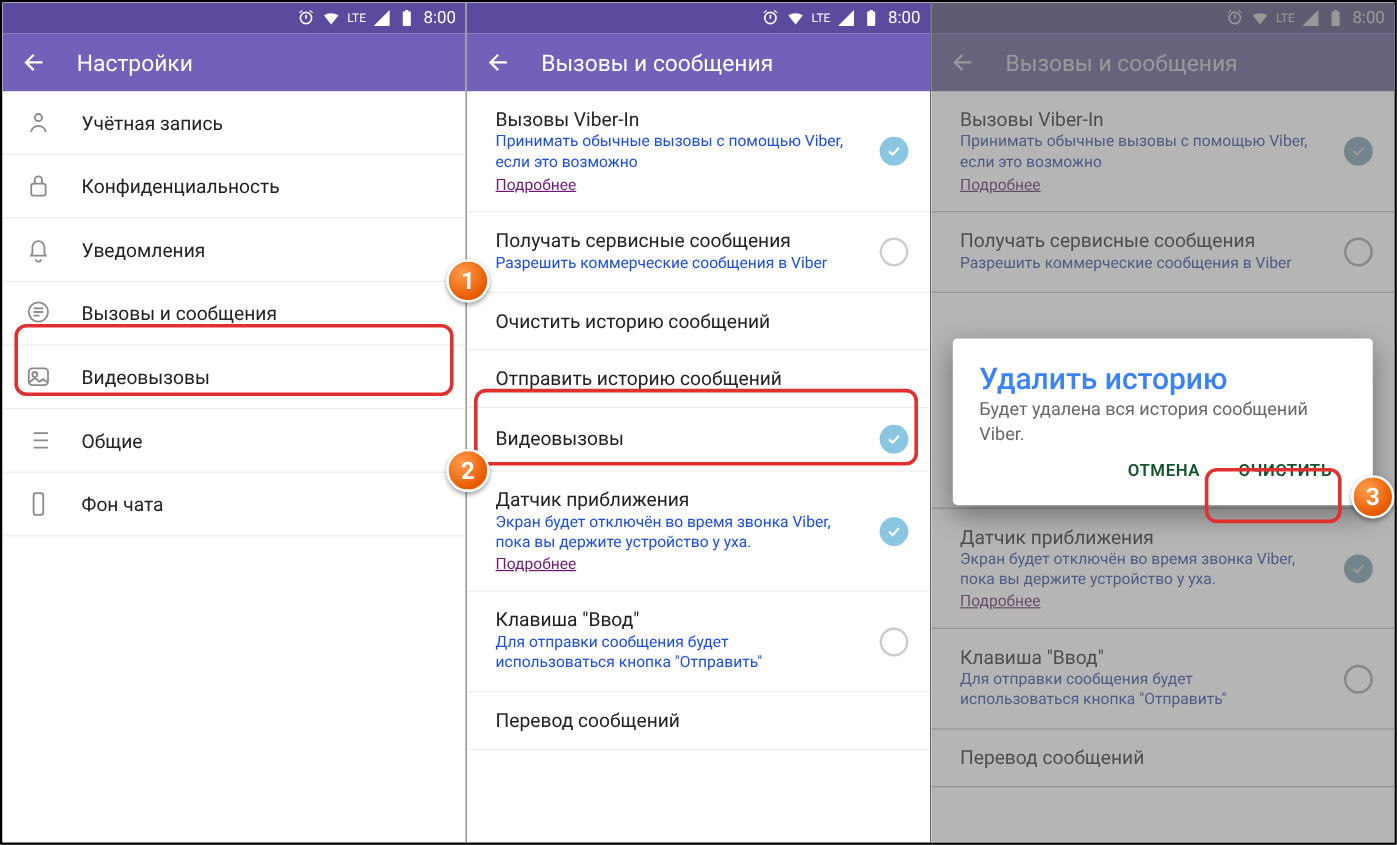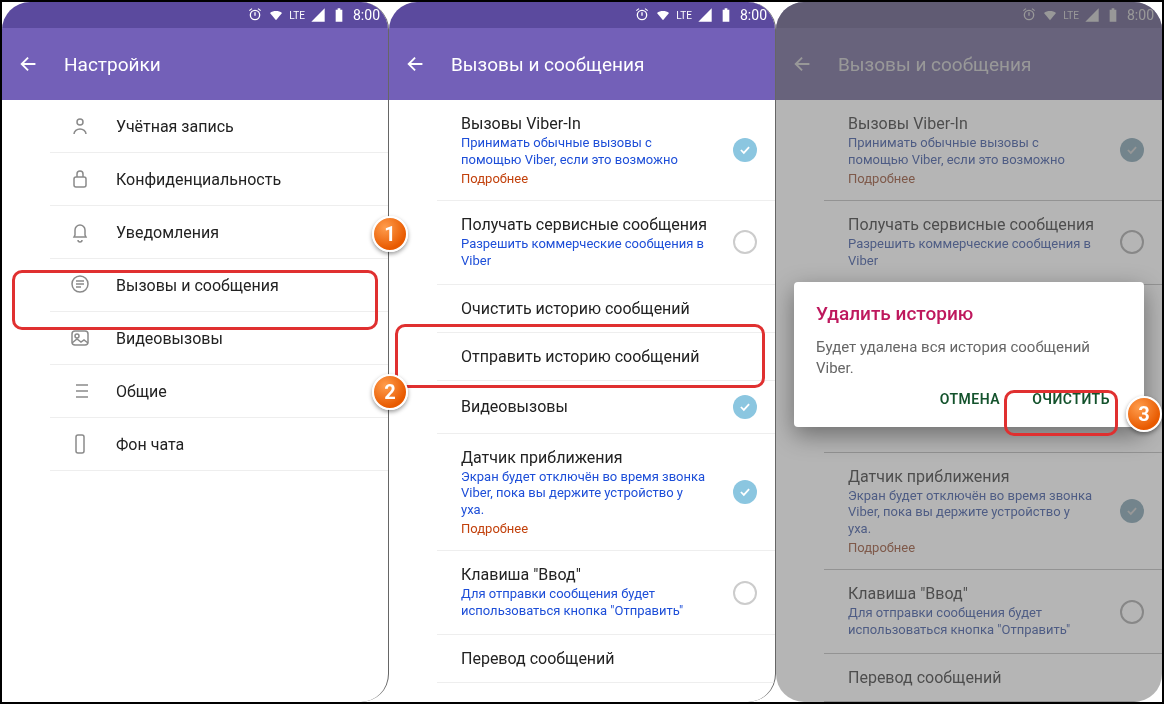--- a/index.html
+++ b/index.html
@@ -17,63 +17,61 @@
     height: 100%;
   }
   .screen {
     flex: 1;
     position: relative;
     border-right: 1px solid #666;
     display: flex;
     flex-direction: column;
     background: #fff;
     overflow: hidden;
-    border-radius: 28px;
   }
   .screen:last-child { border-right: none; }
   .status-bar {
     height: 26px;
     background: #5b4a9e;
     color: #fff;
     display: flex;
     justify-content: flex-end;
     align-items: center;
     padding: 0 8px;
     font-size: 14px;
     gap: 6px;
   }
   .status-icons { display: flex; gap: 5px; align-items: center; }
   .status-icons svg { width: 16px; height: 16px; }
   .app-bar {
-    height: 72px;
+    height: 48px;
     background: #7360b8;
     color: #fff;
     display: flex;
     align-items: center;
     padding: 0 16px;
     gap: 24px;
     font-size: 19px;
     font-weight: 400;
   }
   .back-arrow { width: 22px; height: 22px; }
   .list { flex: 1; overflow: hidden; display: flex; flex-direction: column; }
   .row {
     display: flex;
     align-items: center;
     padding: 14px 18px;
     gap: 24px;
     border-bottom: 1px solid #eee;
-    margin-left: 48px;
   }
   .row.no-icon { padding-left: 24px; }
   .row .icon { width: 24px; height: 24px; color: #8a8a8a; flex-shrink: 0; }
   .row-texts { flex: 1; display: flex; flex-direction: column; gap: 2px; }
   .row-title { font-size: 16px; color: #222; }
   .row-sub { font-size: 13px; color: #1d4ed8; line-height: 1.3; }
-  .row-link { font-size: 13px; color: #c2410c; }
+  .row-link { font-size: 13px; color: #701a75; text-decoration: underline; }
   .toggle-circle {
     width: 24px; height: 24px; border-radius: 50%;
     flex-shrink: 0;
     display: flex; align-items: center; justify-content: center;
   }
   .toggle-circle.on { background: #8bc6e0; }
   .toggle-circle.off { border: 2px solid #ccc; }
   .toggle-circle.on svg { width: 14px; height: 14px; color: #fff; }
 
   
@@ -107,21 +105,21 @@
   .dialog {
     position: absolute;
     left: 18px; right: 18px;
     top: 280px;
     background: #fff;
     border-radius: 4px;
     box-shadow: 0 8px 24px rgba(0,0,0,.4);
     padding: 20px 22px 10px 22px;
     z-index: 10;
   }
-  .dialog-title { font-size: 19px; color: #be185d; font-weight: 500; margin-bottom: 12px; }
+  .dialog-title { font-size: 25px; color: #3b82f6; font-weight: 500; margin-bottom: 0; }
   .dialog-body { font-size: 15px; color: #666; line-height: 1.4; margin-bottom: 2px; }
   .dialog-actions { display: flex; justify-content: flex-end; gap: 8px; }
   .dialog-btn {
     color: #14532d;
     font-size: 14px;
     font-weight: 600;
     padding: 10px 12px;
     letter-spacing: .5px;
     cursor: pointer;
   }

